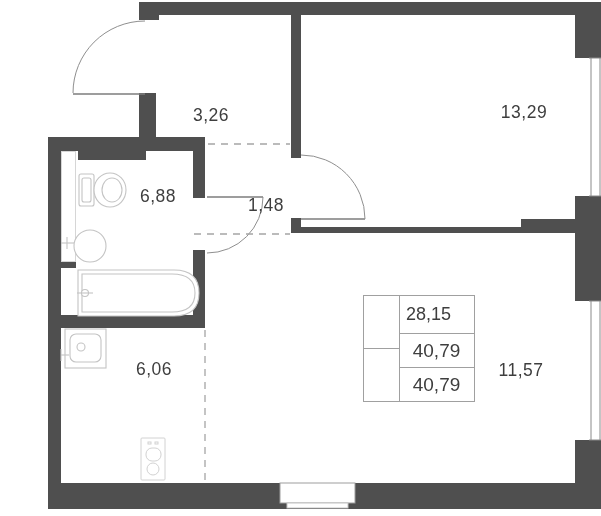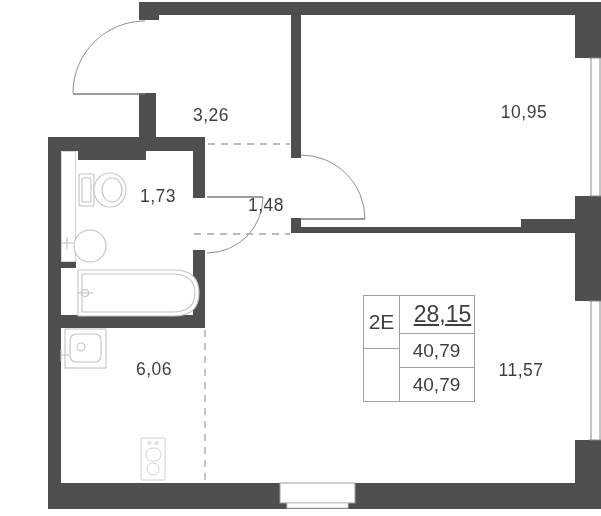--- a/index.html
+++ b/index.html
@@ -26,21 +26,21 @@
   .info-table{
     position:absolute;left:315px;top:295px;width:110px;height:105px;
     border:1px solid #a0a0a0;background:#fff;color:#3e3e3e;
   }
   .info-table .vline{position:absolute;left:35px;top:0;bottom:0;width:1px;background:#a0a0a0;}
   .info-table .hl-left{position:absolute;left:0;top:52px;width:35px;height:1px;background:#a0a0a0;}
   .info-table .hl-r1{position:absolute;left:35px;right:0;top:37px;height:1px;background:#a0a0a0;}
   .info-table .hl-r2{position:absolute;left:35px;right:0;top:71px;height:1px;background:#a0a0a0;}
   .cell{position:absolute;display:flex;align-items:center;justify-content:center;}
   .cell.type{left:0;top:0;width:35px;height:52px;font-size:21px;}
-  .cell.v0{left:42px;top:0;width:73px;height:37px;font-size:23px;text-decoration:underline;}
+  .cell.v0{left:28px;top:0;width:73px;height:37px;font-size:18px;}
   .cell.v1{left:36px;top:38px;width:73px;height:33px;font-size:19px;}
   .cell.v2{left:36px;top:72px;width:73px;height:33px;font-size:19px;}
 </style>
 </head>
 <body>
 
 <div class="plan">
 
   <svg width="601" height="516" viewBox="0 0 601 516">
 
@@ -131,30 +131,29 @@
     <g>
       <rect class="fixl" x="93" y="438" width="24" height="42" rx="1"></rect>
       <rect class="fixl" x="100" y="442" width="3" height="2"></rect>
       <rect class="fixl" x="107" y="442" width="3" height="2"></rect>
       <rect class="fixl" x="98" y="448" width="15" height="13" rx="6"></rect>
       <circle class="fixl" cx="105" cy="469" r="6"></circle>
     </g>
   </svg>
 
   <div class="area-label" style="left:163px;top:115px;">3,26</div>
-  <div class="area-label" style="left:476px;top:112px;">10,95</div>
-  <div class="area-label" style="left:110px;top:196px;">1,73</div>
+  <div class="area-label" style="left:476px;top:112px;">13,29</div>
+  <div class="area-label" style="left:110px;top:196px;">6,88</div>
   <div class="area-label" style="left:218px;top:205px;">1,48</div>
   <div class="area-label" style="left:106px;top:369px;">6,06</div>
   <div class="area-label" style="left:473px;top:370px;">11,57</div>
 
   <div class="info-table">
     <div class="vline"></div>
     <div class="hl-left"></div>
     <div class="hl-r1"></div>
     <div class="hl-r2"></div>
-    <div class="cell type">2Е</div>
     <div class="cell v0">28,15</div>
     <div class="cell v1">40,79</div>
     <div class="cell v2">40,79</div>
   </div>
 
 </div>
 
 </body></html>

